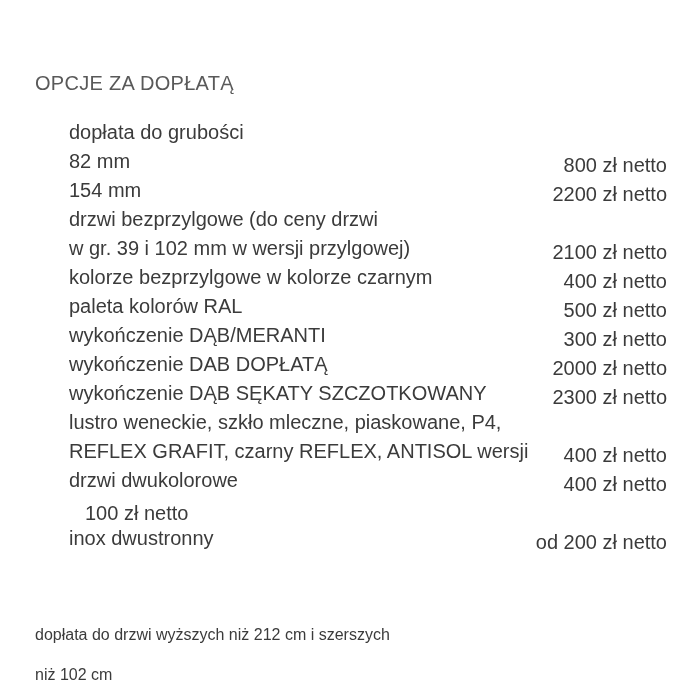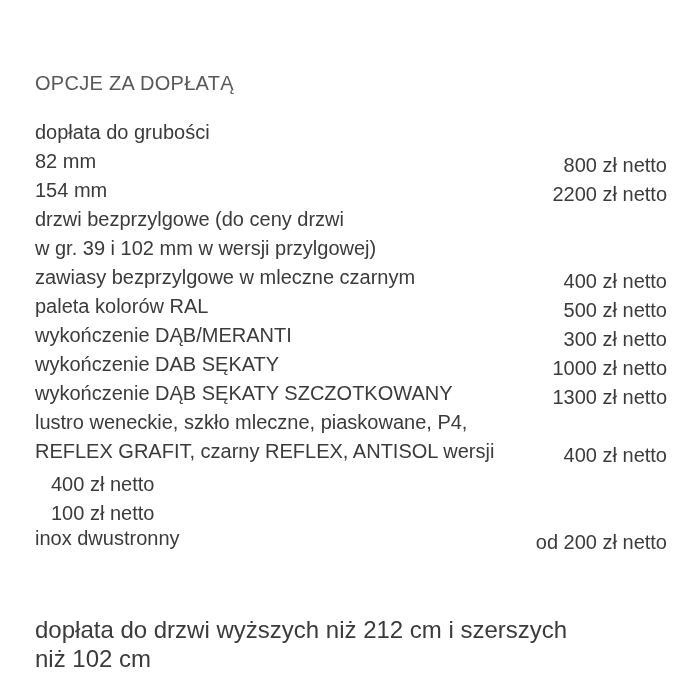--- a/index.html
+++ b/index.html
@@ -27,40 +27,41 @@
     font-size: 20px;
     line-height: 29px;
     font-weight: 400;
     color: var(--title-color);
     letter-spacing: 0.3px;
   }
   .list {
     margin-top: 20px;
     font-size: 20px;
     line-height: 29px;
+    margin-left: 34px;
   }
   .row {
     display: flex;
     align-items: flex-end;
     justify-content: space-between;
   }
   .label {
     white-space: pre-line;
     flex: 1 1 auto;
   }
   .price {
     white-space: nowrap;
     text-align: left;
     padding-left: 16px;
     transform: translateY(4px);
   }
   .footer-note {
     margin: 62px 0 0 0;
-    font-size: 24px;
-    line-height: 29px;
+    font-size: 16px;
+    line-height: 40px;
     white-space: pre-line;
   }
 </style>
 </head>
 <body>
 
 <main class="page">
   <h1 class="title">OPCJE ZA DOPŁATĄ</h1>
 
   <section class="list">
@@ -72,47 +73,49 @@
       <span class="label">82 mm</span>
       <span class="price">800 zł netto</span>
     </div>
     <div class="row">
       <span class="label">154 mm</span>
       <span class="price">2200 zł netto</span>
     </div>
     <div class="row">
       <span class="label">drzwi bezprzylgowe (do ceny drzwi
 w gr. 39 i 102 mm w wersji przylgowej)</span>
+      <span class="price">2100 zł netto</span>
     </div>
     <div class="row">
-      <span class="label">zawiasy bezprzylgowe w mleczne czarnym</span>
+      <span class="label">kolorze bezprzylgowe w kolorze czarnym</span>
       <span class="price">400 zł netto</span>
     </div>
     <div class="row">
       <span class="label">paleta kolorów RAL</span>
       <span class="price">500 zł netto</span>
     </div>
     <div class="row">
       <span class="label">wykończenie DĄB/MERANTI</span>
       <span class="price">300 zł netto</span>
     </div>
     <div class="row">
-      <span class="label">wykończenie DAB SĘKATY</span>
-      <span class="price">1000 zł netto</span>
+      <span class="label">wykończenie DAB DOPŁATĄ</span>
+      <span class="price">2000 zł netto</span>
     </div>
     <div class="row">
       <span class="label">wykończenie DĄB SĘKATY SZCZOTKOWANY</span>
-      <span class="price">1300 zł netto</span>
+      <span class="price">2300 zł netto</span>
     </div>
     <div class="row">
       <span class="label">lustro weneckie, szkło mleczne, piaskowane, P4,
 REFLEX GRAFIT, czarny REFLEX, ANTISOL wersji</span>
       <span class="price">400 zł netto</span>
     </div>
     <div class="row">
+      <span class="label">drzwi dwukolorowe</span>
       <span class="price">400 zł netto</span>
     </div>
     <div class="row">
       <span class="price">100 zł netto</span>
     </div>
     <div class="row">
       <span class="label">inox dwustronny</span>
       <span class="price">od 200 zł netto</span>
     </div>
   </section>

